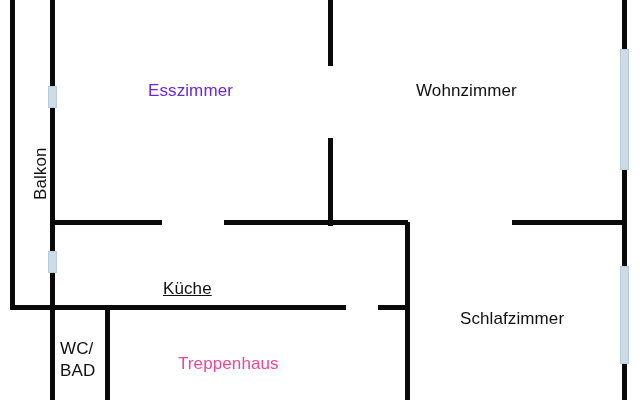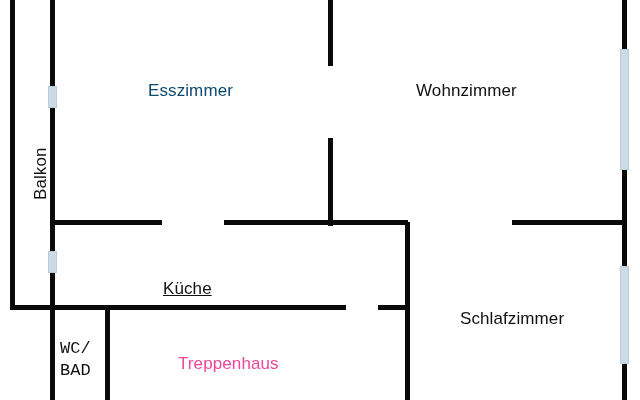--- a/index.html
+++ b/index.html
@@ -34,21 +34,20 @@
     line-height: 22px;
     white-space: pre;
     letter-spacing: 0.1px;
   }
   .label.vertical {
     transform-origin: left top;
     transform: rotate(-90deg);
   }
   .label.two-line {
     white-space: pre-line;
-    font-family: Liberation Mono, monospace;
   }
 </style>
 </head>
 <body>
 
 <div id="floorplan" style="background: rgb(255, 255, 255);">
     <div class="wall" style="left: 10px; top: 0px; width: 5px; height: 310px; background: rgb(10, 10, 10);"></div>
     <div class="wall" style="left: 50px; top: 0px; width: 5px; height: 86px; background: rgb(10, 10, 10);"></div>
     <div class="wall" style="left: 50px; top: 108px; width: 5px; height: 143px; background: rgb(10, 10, 10);"></div>
     <div class="wall" style="left: 50px; top: 273px; width: 5px; height: 127px; background: rgb(10, 10, 10);"></div>
@@ -62,20 +61,20 @@
     <div class="wall" style="left: 622px; top: 364px; width: 5px; height: 36px; background: rgb(10, 10, 10);"></div>
     <div class="wall" style="left: 10px; top: 305px; width: 336px; height: 5px; background: rgb(10, 10, 10);"></div>
     <div class="wall" style="left: 378px; top: 305px; width: 32px; height: 5px; background: rgb(10, 10, 10);"></div>
     <div class="wall" style="left: 405px; top: 222px; width: 5px; height: 178px; background: rgb(10, 10, 10);"></div>
     <div class="wall" style="left: 105px; top: 307px; width: 5px; height: 93px; background: rgb(10, 10, 10);"></div>
     <div class="window" style="left: 48px; top: 86px; width: 9px; height: 22px; background: rgb(204, 219, 230);"></div>
     <div class="window" style="left: 48px; top: 251px; width: 9px; height: 22px; background: rgb(204, 219, 230);"></div>
     <div class="window" style="left: 620px; top: 49px; width: 9px; height: 121px; background: rgb(204, 219, 230);"></div>
     <div class="window" style="left: 620px; top: 266px; width: 9px; height: 98px; background: rgb(204, 219, 230);"></div>
     <div class="label vertical" style="left: 30px; top: 200px; color: rgb(17, 17, 17);">Balkon</div>
-    <div class="label" style="left: 148px; top: 80px; color: #0c4a6e;">Esszimmer</div>
+    <div class="label" style="left: 148px; top: 80px; color: #6d28d9;">Esszimmer</div>
     <div class="label" style="left: 416px; top: 80px; color: rgb(17, 17, 17);">Wohnzimmer</div>
     <div class="label" style="left: 163px; top: 278px; color: rgb(17, 17, 17); text-decoration: underline;">Küche</div>
     <div class="label" style="left: 460px; top: 280px; color: rgb(17, 17, 17); margin-top: 28px;">Schlafzimmer</div>
     <div class="label two-line" style="left: 60px; top: 338px; color: rgb(17, 17, 17);">WC/
 BAD</div>
     <div class="label" style="left: 178px; top: 353px; color: #ec4899;">Treppenhaus</div>
   </div>
 
 </body></html>

